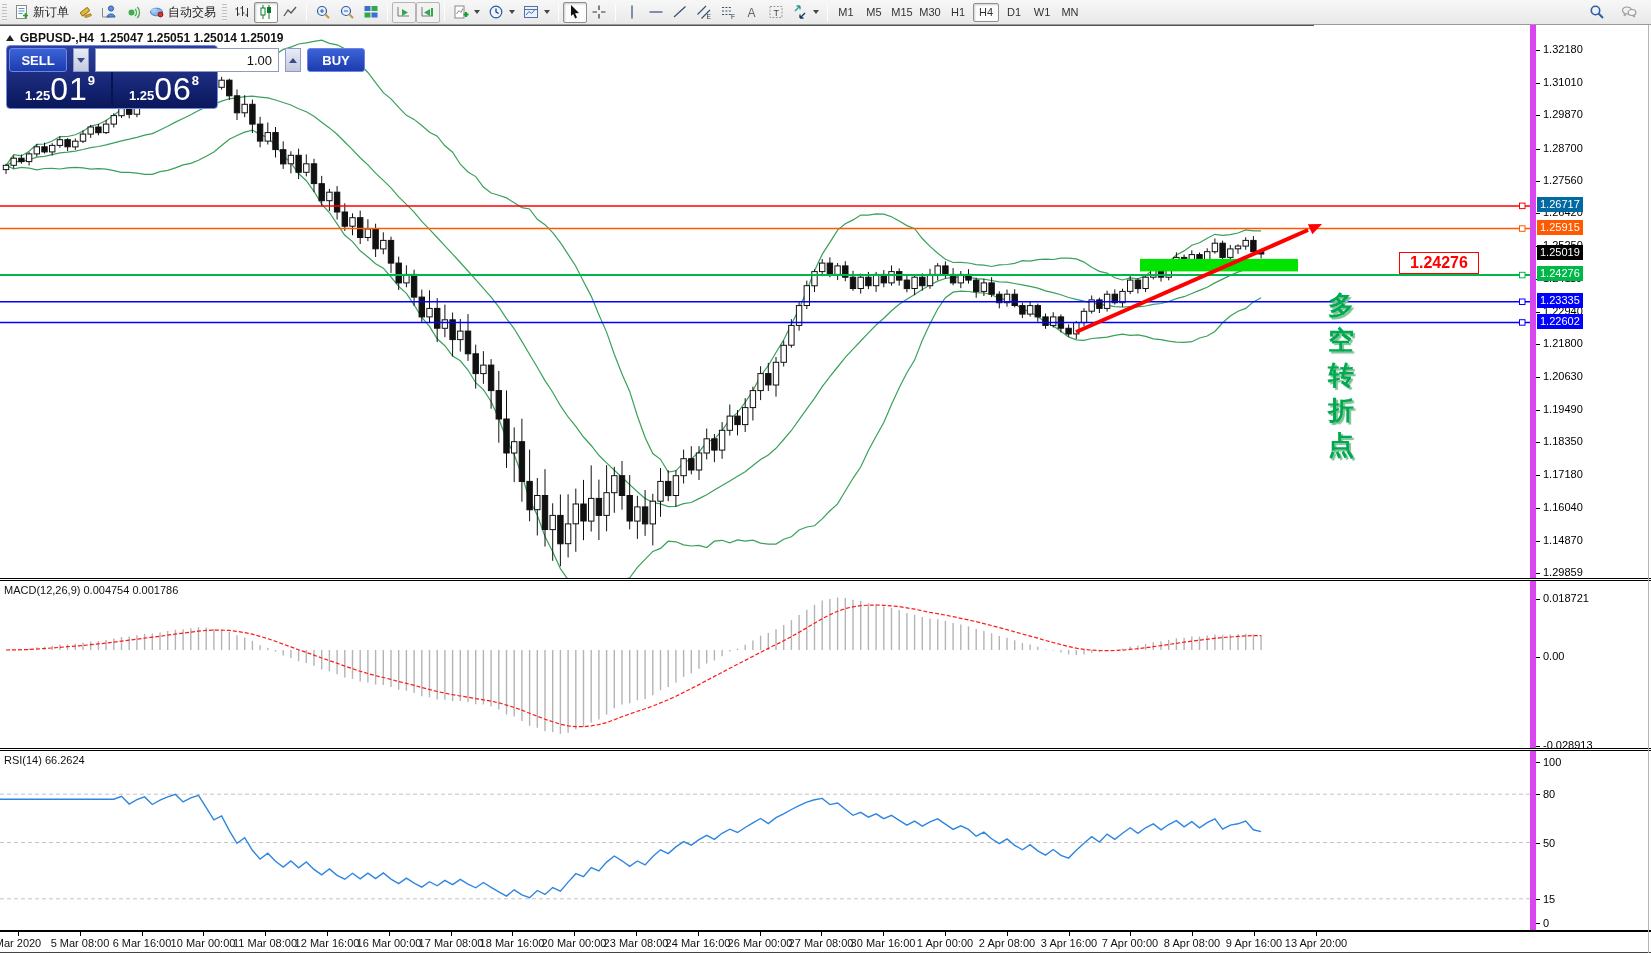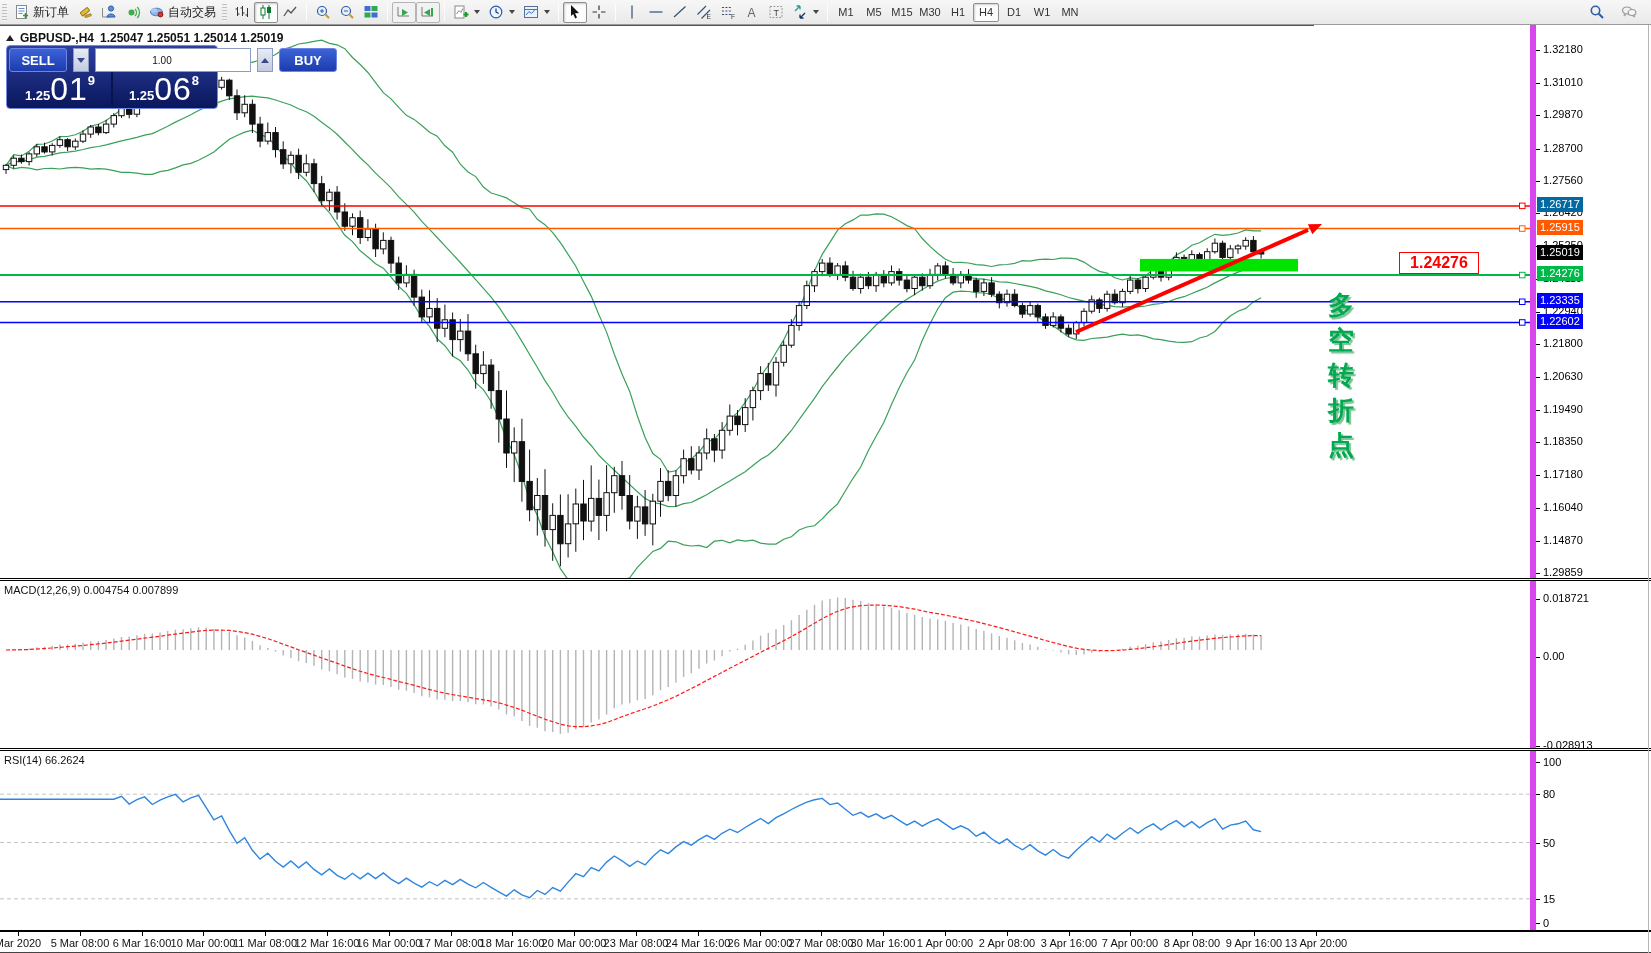--- a/index.html
+++ b/index.html
@@ -47,21 +47,21 @@
     background:linear-gradient(180deg,#2c3f9e,#0a175c); border:1px solid #7388e0; border-radius:4px;
     padding:2px; color:#fff; }
   #tp-row1 { display:flex; height:24px; gap:6px; }
   .tp-btn { flex:0 0 58px; background:linear-gradient(#3c63d8,#1c3cae); border:1px solid #6d86e6;
     border-radius:3px; color:#fff; font-size:13px; font-weight:bold; display:flex;
     align-items:center; justify-content:center; }
   .spin { flex:0 0 16px; background:linear-gradient(#e8ecf5,#c3cbe0); border:1px solid #8e9ac4;
     display:flex; align-items:center; justify-content:center; }
   .tri-dn { width:0; height:0; border-left:4px solid transparent; border-right:4px solid transparent; border-top:5px solid #3a4a86; }
   .tri-up { width:0; height:0; border-left:4px solid transparent; border-right:4px solid transparent; border-bottom:5px solid #3a4a86; }
-  .vol-input { flex:1; border:1px solid #8e9ac4; font-size:10px; text-align:center; padding-right:22px;
+  .vol-input { flex:1; border:1px solid #8e9ac4; font-size:13px; text-align:right; padding-right:6px;
     font-family:"Liberation Sans",sans-serif; color:#111; }
   #tp-row2 { display:flex; height:34px; }
   .px { flex:1; display:flex; align-items:flex-end; justify-content:center; line-height:1; padding-bottom:1px; }
   .px .small { font-size:13px; font-weight:bold; margin-bottom:3px; }
   .px .big { font-size:32px; font-weight:400; letter-spacing:1px; }
   .px .sup { font-size:13px; font-weight:bold; align-self:flex-start; margin-top:2px; }
   #px-split { width:2px; background:#09134d; }
 
   
   #axis-layer { position:absolute; left:1530px; top:25px; width:141px; height:905px;
@@ -843,21 +843,21 @@
         <line x1="1207.2" y1="69" x2="1207.2" y2="54.6" stroke="#b4b4b4" stroke-width="1.4"></line>
         <line x1="1214.9" y1="69" x2="1214.9" y2="53.4" stroke="#b4b4b4" stroke-width="1.4"></line>
         <line x1="1222.6000000000001" y1="69" x2="1222.6000000000001" y2="53.8" stroke="#b4b4b4" stroke-width="1.4"></line>
         <line x1="1230.3" y1="69" x2="1230.3" y2="53.5" stroke="#b4b4b4" stroke-width="1.4"></line>
         <line x1="1238" y1="69" x2="1238" y2="53.3" stroke="#b4b4b4" stroke-width="1.4"></line>
         <line x1="1245.7" y1="69" x2="1245.7" y2="52.7" stroke="#b4b4b4" stroke-width="1.4"></line>
         <line x1="1253.4" y1="69" x2="1253.4" y2="53.5" stroke="#b4b4b4" stroke-width="1.4"></line>
         <line x1="1261.1000000000001" y1="69" x2="1261.1000000000001" y2="54.5" stroke="#b4b4b4" stroke-width="1.4"></line>
         <polyline points="6,69.0 13.7,68.9 21.4,68.7 29.1,68.5 36.8,68.0 44.5,67.5 52.2,67.0 59.9,66.3 67.6,65.7 75.3,65.1 83,64.5 90.7,63.7 98.4,62.9 106.10000000000001,62.1 113.8,61.2 121.5,60.2 129.2,59.2 136.9,58.2 144.6,57.1 152.3,56.2 160,55.2 167.70000000000002,54.2 175.4,53.1 183.1,52.1 190.8,51.2 198.5,50.2 206.20000000000002,49.4 213.9,49.1 221.6,49.1 229.3,49.4 237,50.4 244.70000000000002,51.6 252.4,53.2 260.1,55.4 267.8,57.7 275.5,60.3 283.2,63.2 290.90000000000003,65.9 298.6,68.8 306.3,71.4 314,74.1 321.7,77.0 329.40000000000003,79.6 337.1,82.3 344.8,85.1 352.5,87.7 360.2,90.3 367.90000000000003,92.5 375.6,94.7 383.3,96.5 391,98.4 398.7,100.5 406.40000000000003,102.4 414.1,104.3 421.8,106.5 429.5,108.5 437.2,110.5 444.90000000000003,112.1 452.6,113.7 460.3,115.0 468,116.2 475.7,117.6 483.40000000000003,118.8 491.1,120.1 498.8,121.8 506.5,124.1 514.2,126.4 521.9,129.1 529.6,132.3 537.3000000000001,135.2 545,138.2 552.7,140.7 560.4,143.2 568.1,144.9 575.8000000000001,145.6 583.5,145.7 591.2,144.8 598.9,143.6 606.6,141.6 614.3000000000001,138.7 622,135.7 629.7,133.0 637.4,130.2 645.1,127.8 652.8000000000001,125.1 660.5,121.9 668.2,118.7 675.9,115.3 683.6,111.4 691.3000000000001,107.6 699,103.6 706.7,99.4 714.4,95.4 722.1,91.4 729.8000000000001,87.2 737.5,83.3 745.2,79.4 752.9,75.4 760.6,71.3 768.3000000000001,67.4 776,63.6 783.7,59.7 791.4,55.6 799.1,51.3 806.8000000000001,46.8 814.5,42.2 822.2,37.7 829.9,33.7 837.6,30.3 845.3000000000001,27.6 853,25.8 860.7,24.7 868.4,24.2 876.1,24.0 883.8000000000001,24.3 891.5,24.8 899.2,25.6 906.9,26.9 914.6,28.2 922.3000000000001,29.8 930,31.4 937.7,32.7 945.4,34.1 953.1,35.7 960.8000000000001,37.3 968.5,38.9 976.2,40.7 983.9,42.6 991.6,44.5 999.3000000000001,46.6 1007,48.7 1014.7,50.8 1022.4,53.0 1030.1000000000001,55.1 1037.8,57.2 1045.5,59.5 1053.2,61.5 1060.9,63.5 1068.6000000000001,65.5 1076.3,67.2 1084,68.4 1091.7,69.1 1099.4,69.5 1107.1000000000001,69.6 1114.8,69.5 1122.5,69.1 1130.2,68.4 1137.9,67.7 1145.6000000000001,66.8 1153.3,65.7 1161,64.6 1168.7,63.5 1176.4,62.3 1184.1000000000001,61.2 1191.8,60.1 1199.5,59.2 1207.2,58.3 1214.9,57.3 1222.6000000000001,56.6 1230.3,56.0 1238,55.4 1245.7,54.9 1253.4,54.6 1261.1000000000001,54.6" fill="none" stroke="#ff1a1a" stroke-width="1.2" stroke-dasharray="4 2"></polyline>
       </svg>
-    <div class="panel-label">MACD(12,26,9) 0.004754 0.007899</div>
+    <div class="panel-label">MACD(12,26,9) 0.004754 0.001786</div>
   </div>
 
   <div id="div2" class="divider"></div>
 
   <div id="rsi-panel" class="panel">
     <svg id="rsi-svg" class="plot" width="1651" height="179">
         <line x1="0" y1="43.2" x2="1530" y2="43.2" stroke="#c4c4c4" stroke-width="1" stroke-dasharray="4 3"></line>
         <line x1="0" y1="91.5" x2="1530" y2="91.5" stroke="#c4c4c4" stroke-width="1" stroke-dasharray="4 3"></line>
         <line x1="0" y1="147.8" x2="1530" y2="147.8" stroke="#c4c4c4" stroke-width="1" stroke-dasharray="4 3"></line>
         <polyline points="0,48.2 113.8,48.2 121.5,45.3 129.2,53.1 136.9,48.7 144.6,45.9 152.3,53.5 160,49.2 167.70000000000002,45.9 175.4,43.4 183.1,50.9 190.8,46.9 198.5,44.4 206.20000000000002,56.7 213.9,68.9 221.6,65.0 229.3,79.6 237,92.3 244.70000000000002,86.7 252.4,99.3 260.1,108.1 267.8,102.2 275.5,110.2 283.2,116.1 290.90000000000003,110.0 298.6,116.8 306.3,110.9 314,118.4 321.7,123.9 329.40000000000003,118.0 337.1,124.3 344.8,128.2 352.5,122.3 360.2,127.9 367.90000000000003,122.1 375.6,127.6 383.3,122.0 391,128.1 398.7,132.6 406.40000000000003,127.1 414.1,132.2 421.8,136.1 429.5,130.7 437.2,134.8 444.90000000000003,129.4 452.6,133.6 460.3,128.3 468,133.1 475.7,136.8 483.40000000000003,131.5 491.1,136.3 498.8,140.8 506.5,145.1 514.2,138.8 521.9,143.8 529.6,146.7 537.3000000000001,139.5 545,143.4 552.7,136.6 560.4,140.2 568.1,131.1 575.8000000000001,122.7 583.5,125.7 591.2,116.5 598.9,119.9 606.6,111.1 614.3000000000001,105.0 622,109.8 629.7,115.4 637.4,110.0 645.1,113.9 652.8000000000001,105.5 660.5,98.8 668.2,102.6 675.9,95.9 683.6,90.6 691.3000000000001,94.1 699,88.7 706.7,84.4 714.4,88.4 722.1,82.3 729.8000000000001,78.2 737.5,81.5 745.2,76.5 752.9,71.8 760.6,67.5 768.3000000000001,72.6 776,66.7 783.7,62.8 791.4,58.5 799.1,54.6 806.8000000000001,51.1 814.5,48.8 822.2,47.4 829.9,53.6 837.6,52.0 845.3000000000001,58.2 853,64.3 860.7,61.4 868.4,66.1 876.1,62.9 883.8000000000001,67.7 891.5,64.4 899.2,69.3 906.9,74.1 914.6,70.1 922.3000000000001,75.1 930,70.9 937.7,67.9 945.4,73.2 953.1,78.4 960.8000000000001,74.8 968.5,78.4 976.2,85.2 983.9,81.1 991.6,87.8 999.3000000000001,92.6 1007,87.9 1014.7,94.3 1022.4,98.8 1030.1000000000001,93.7 1037.8,99.8 1045.5,104.1 1053.2,98.5 1060.9,104.3 1068.6000000000001,107.1 1076.3,99.3 1084,92.2 1091.7,85.7 1099.4,91.0 1107.1000000000001,83.1 1114.8,88.4 1122.5,82.3 1130.2,76.8 1137.9,82.4 1145.6000000000001,76.8 1153.3,72.9 1161,78.9 1168.7,73.5 1176.4,69.7 1184.1000000000001,75.9 1191.8,70.7 1199.5,76.9 1207.2,71.6 1214.9,67.9 1222.6000000000001,78.2 1230.3,74.1 1238,72.8 1245.7,70.1 1253.4,78.8 1261.1000000000001,80.6" fill="none" stroke="#2e86e0" stroke-width="1.4"></polyline>

